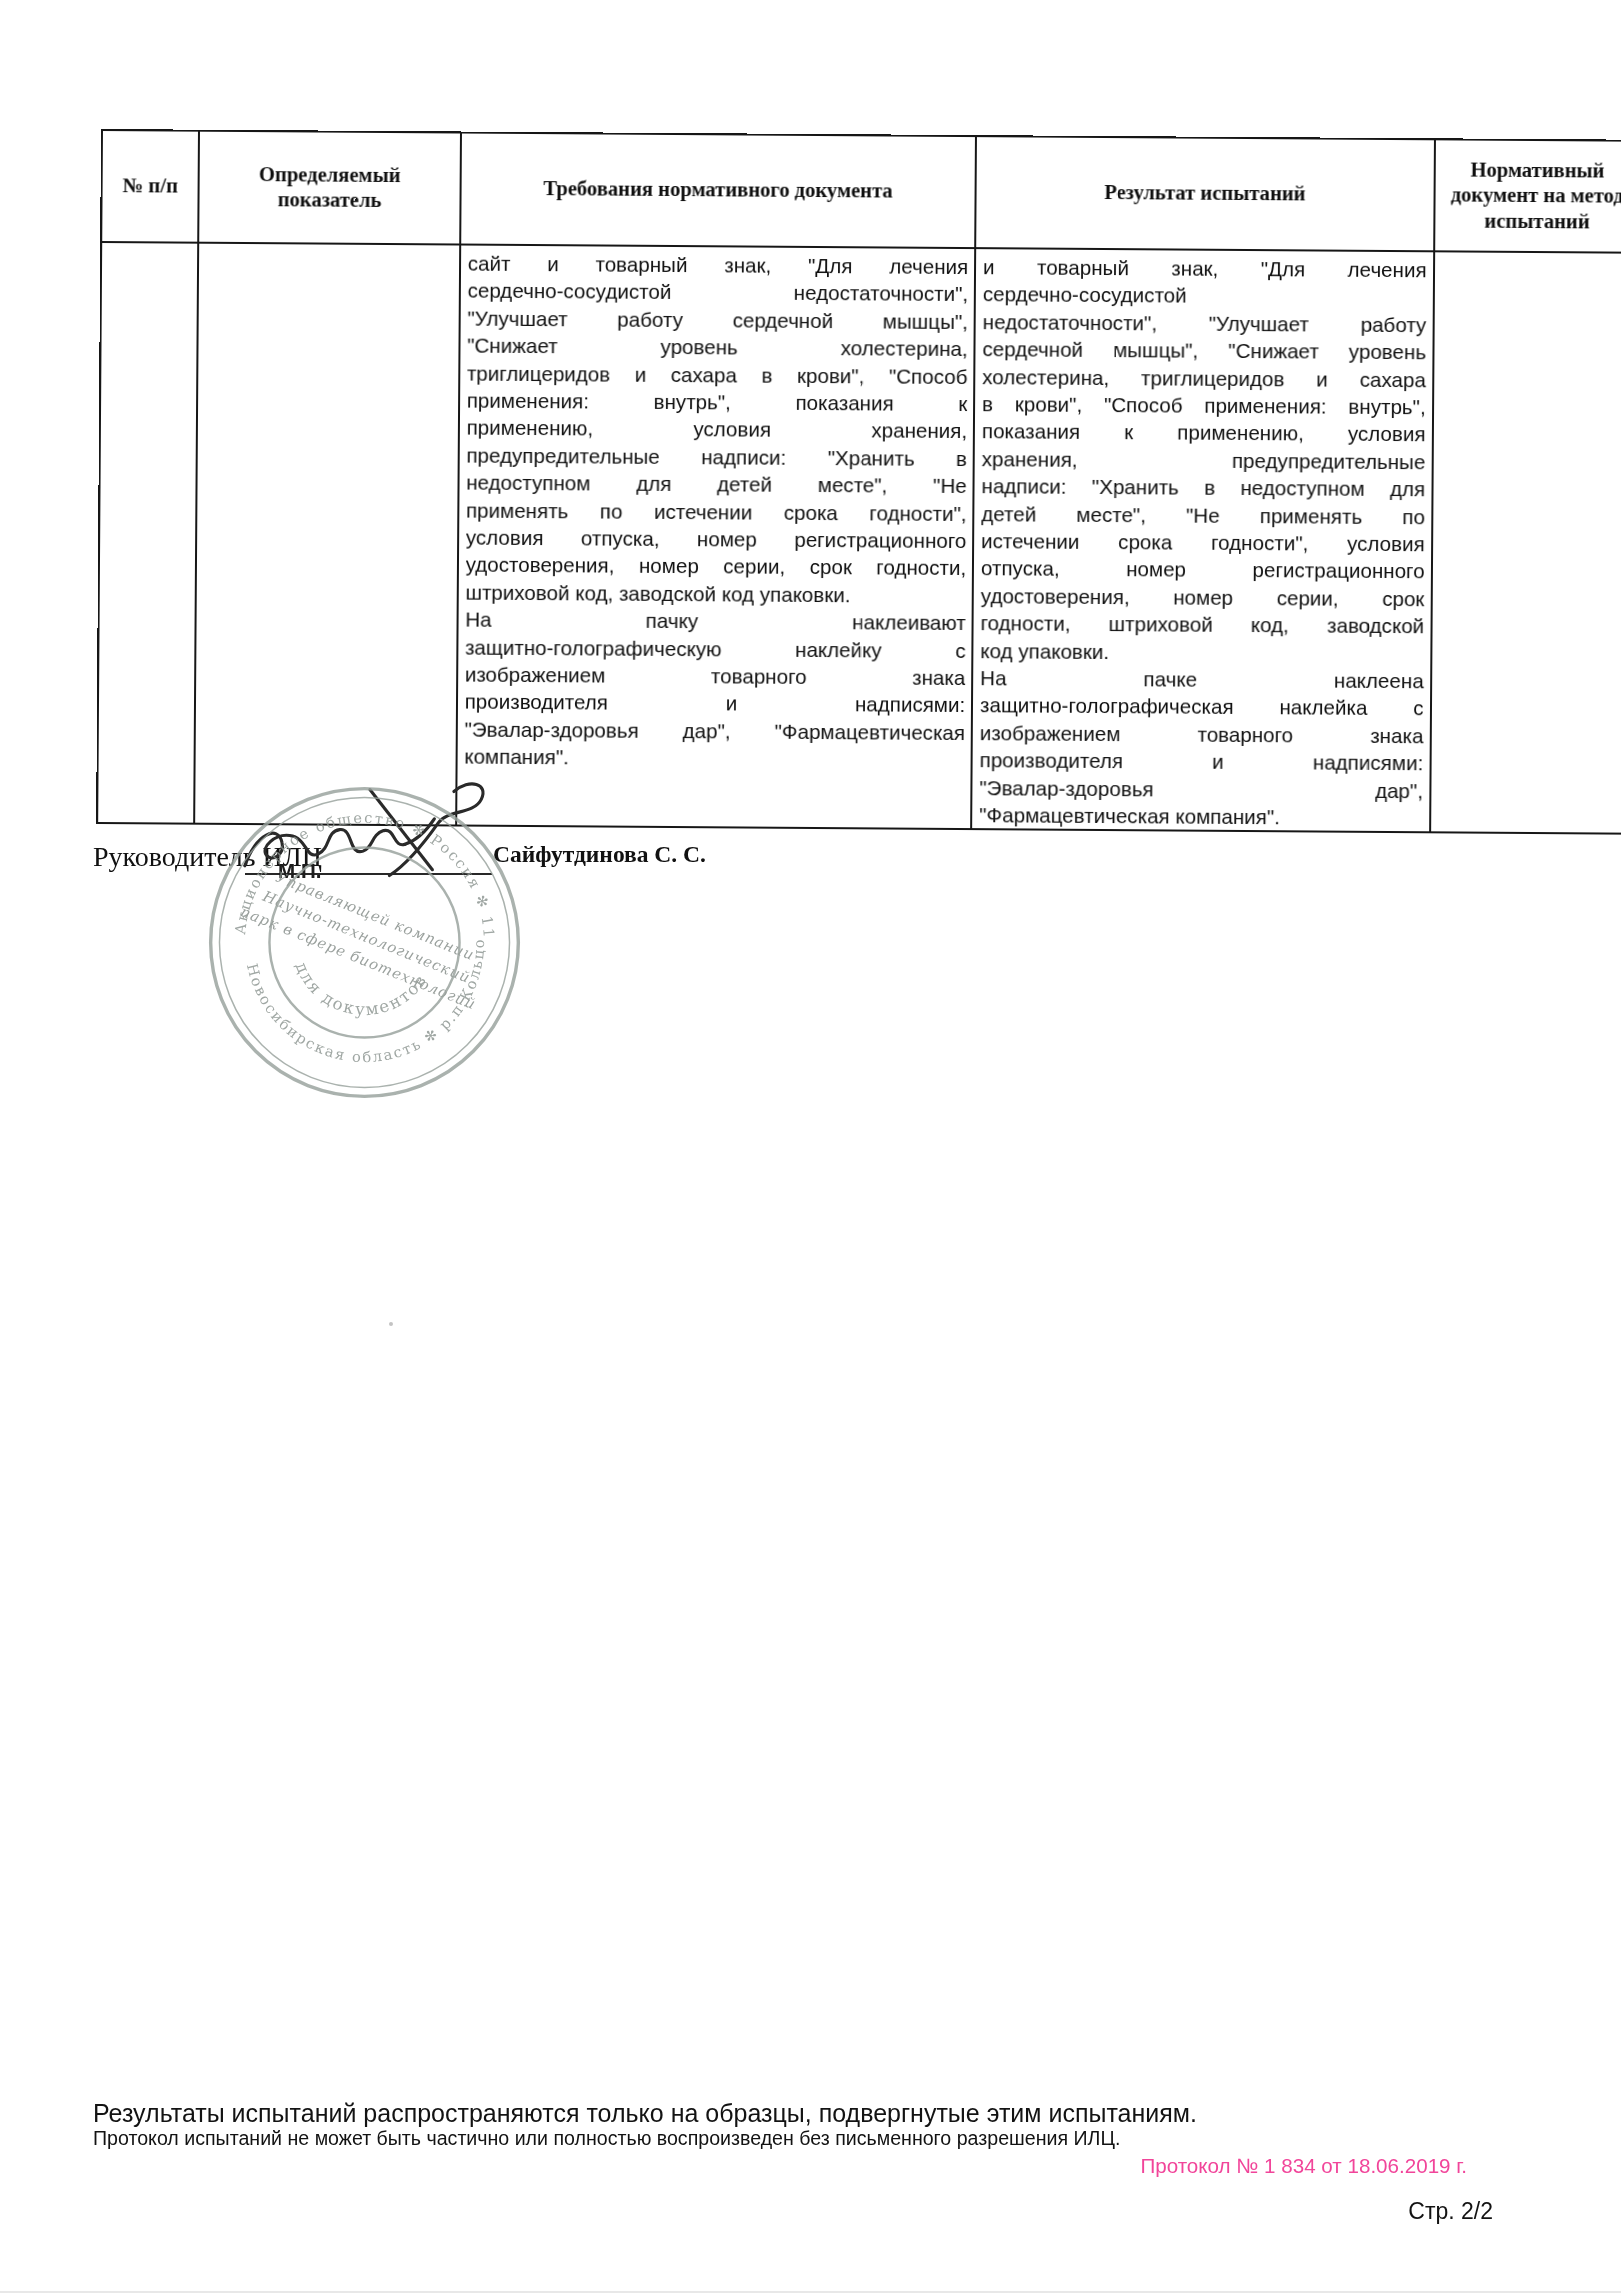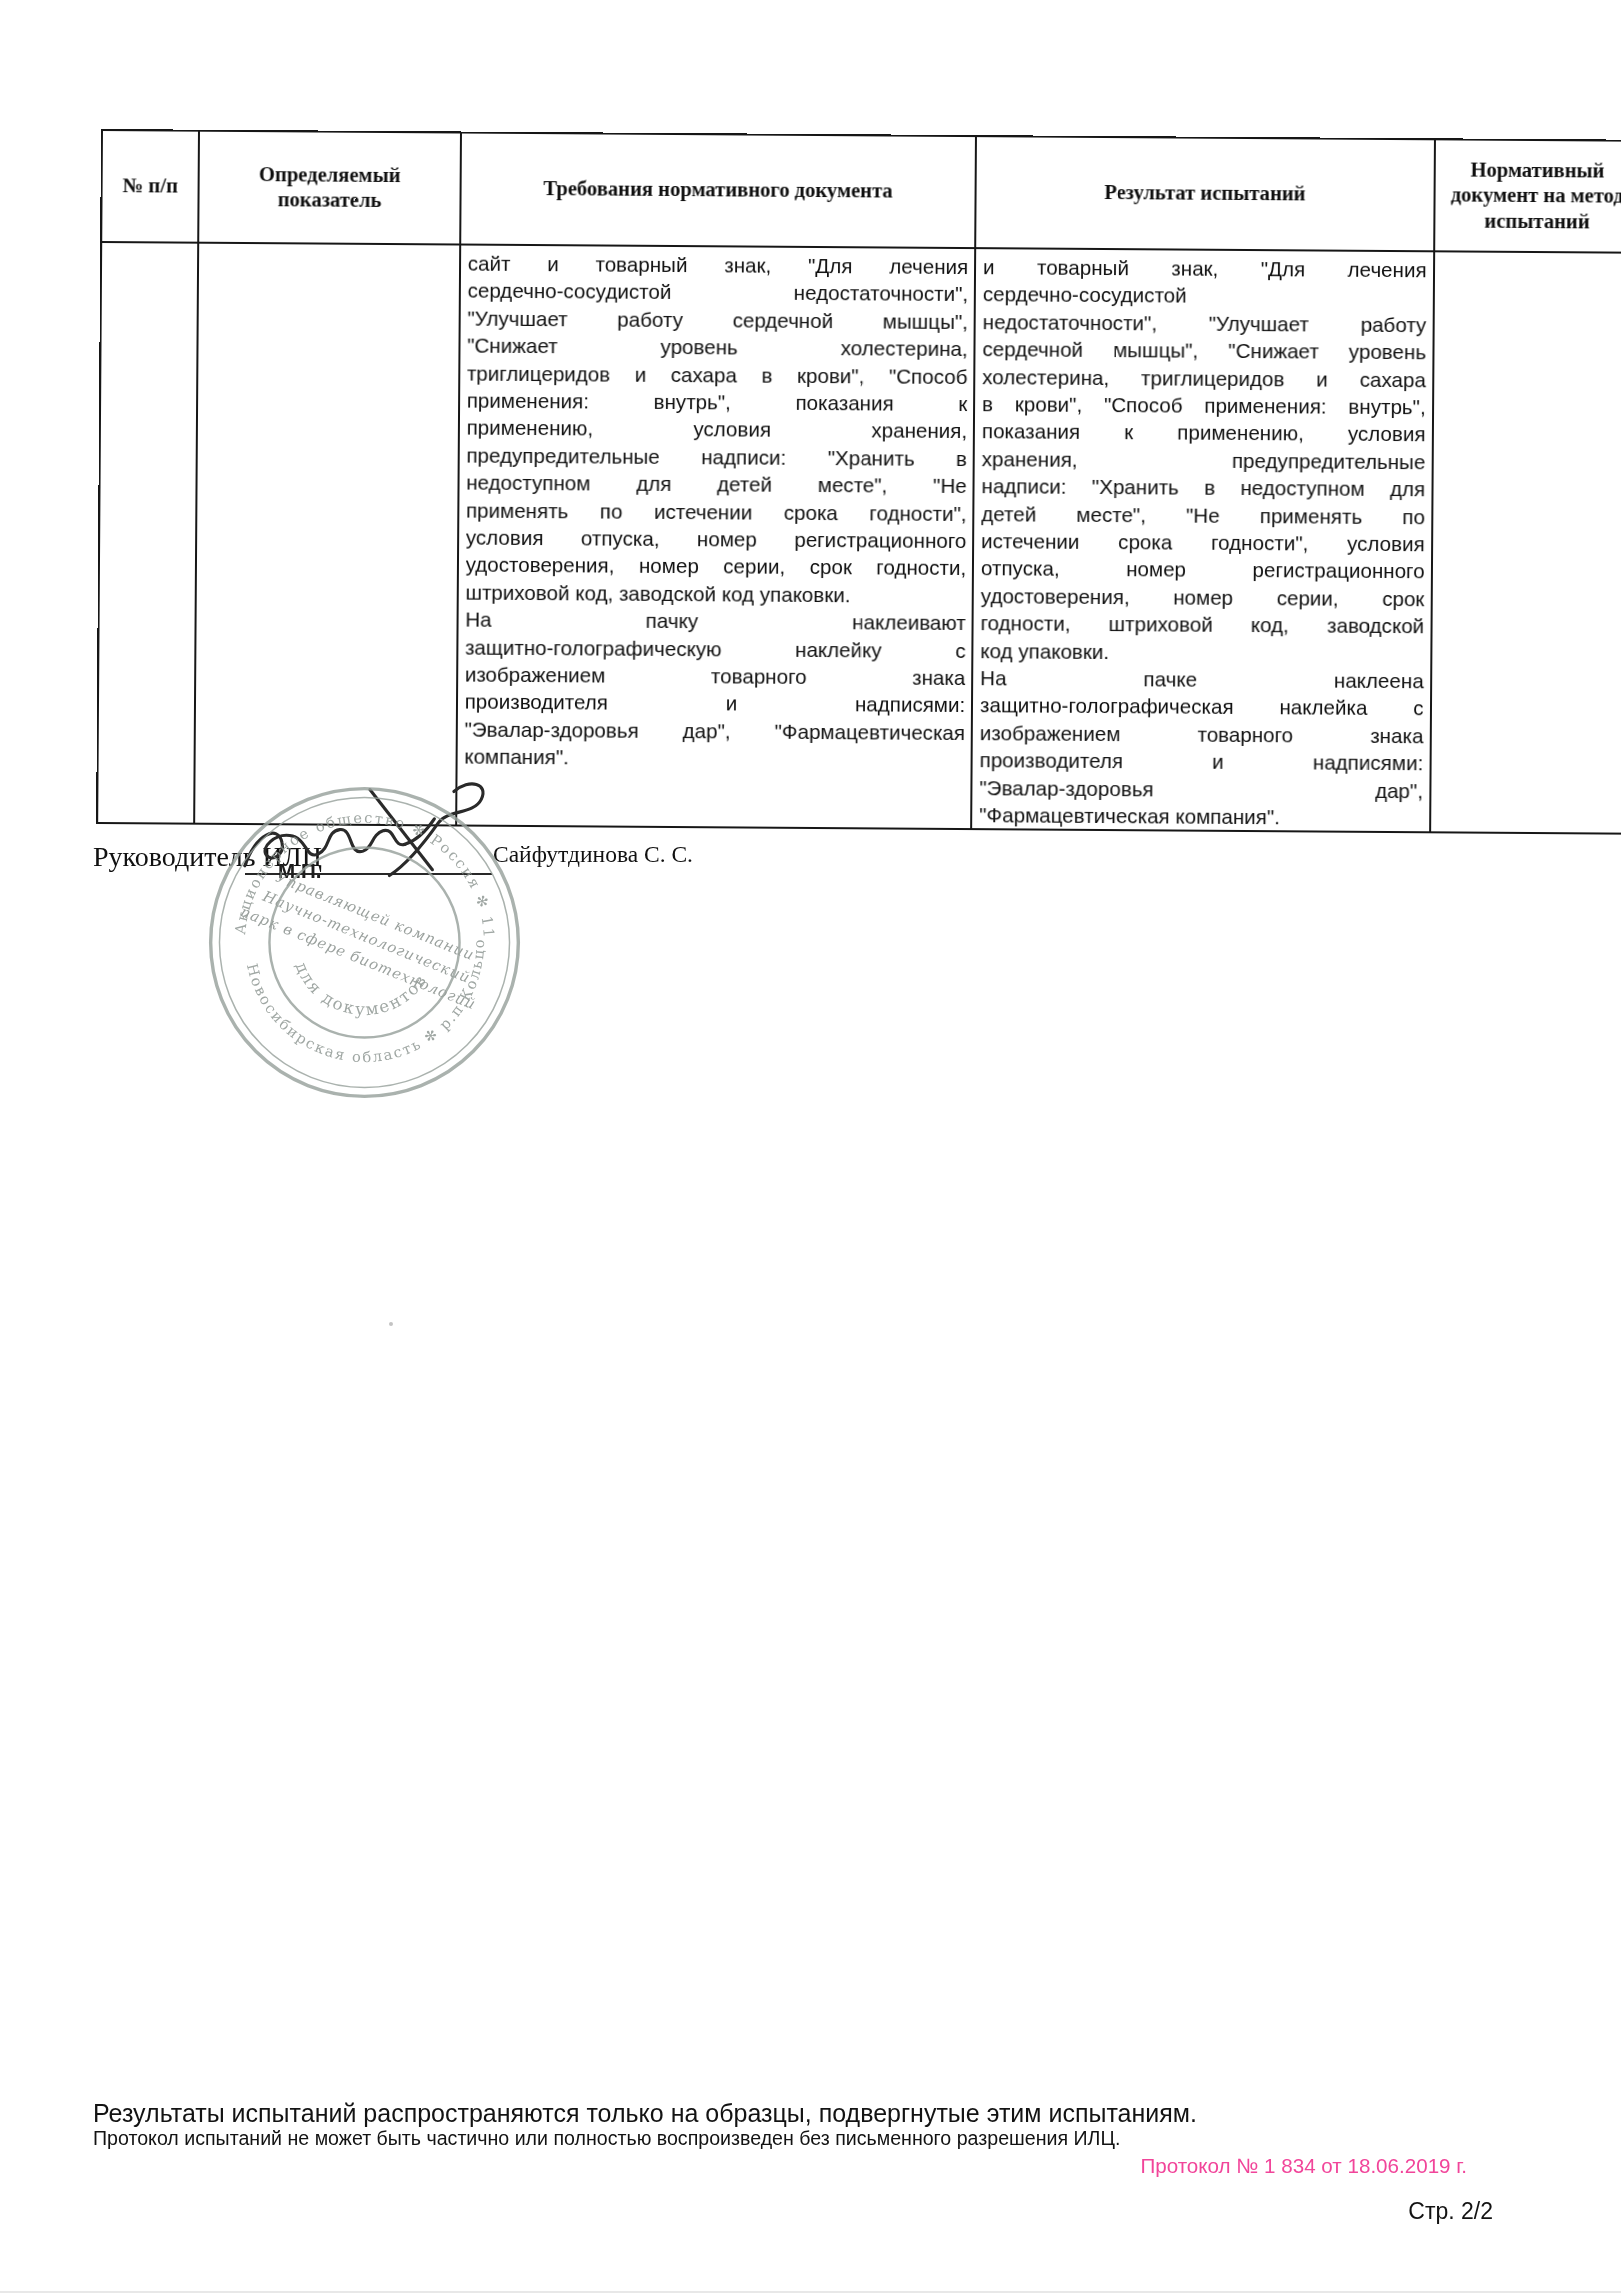--- a/index.html
+++ b/index.html
@@ -32,21 +32,21 @@
     font-size:20.6px; line-height:27.4px; color:#161616;
     text-align:justify; text-align-last:justify; text-justify:inter-word;
     white-space:normal; overflow:hidden;
   }
   .tline.end{ text-align-last:left; }
 
   
   .sig-role{ position:absolute; left:93px; top:841px;
     font-family:"Liberation Serif", serif; font-size:28px; color:#161616; }
   .sig-name{ position:absolute; left:493px; top:841px;
-    font-family:"Liberation Serif", serif; font-size:23.5px; color:#161616; }
+    font-family:"Liberation Serif", serif; font-size:23.5px; color:#161616;font-weight:bold; }
   .sig-line{ position:absolute; left:245px; top:873px; width:247px;
     border-bottom:2px solid #2c2c2c; height:0; }
   .mp{ position:absolute; left:278px; top:859px;
     font-family:Liberation Sans, sans-serif; font-weight:bold; font-size:20.6px; color:#222; }
   .sig-svg{ position:absolute; left:223px; top:772px; }
 
   
   .stamp{ position:absolute; left:194px; top:772px; opacity:0.82; filter:blur(0.3px); }
   .stamp text{ fill:#8b938f; }
   .stamp .ring-t{ font-family:"DejaVu Serif", serif; font-size:15px; letter-spacing:2px; }

